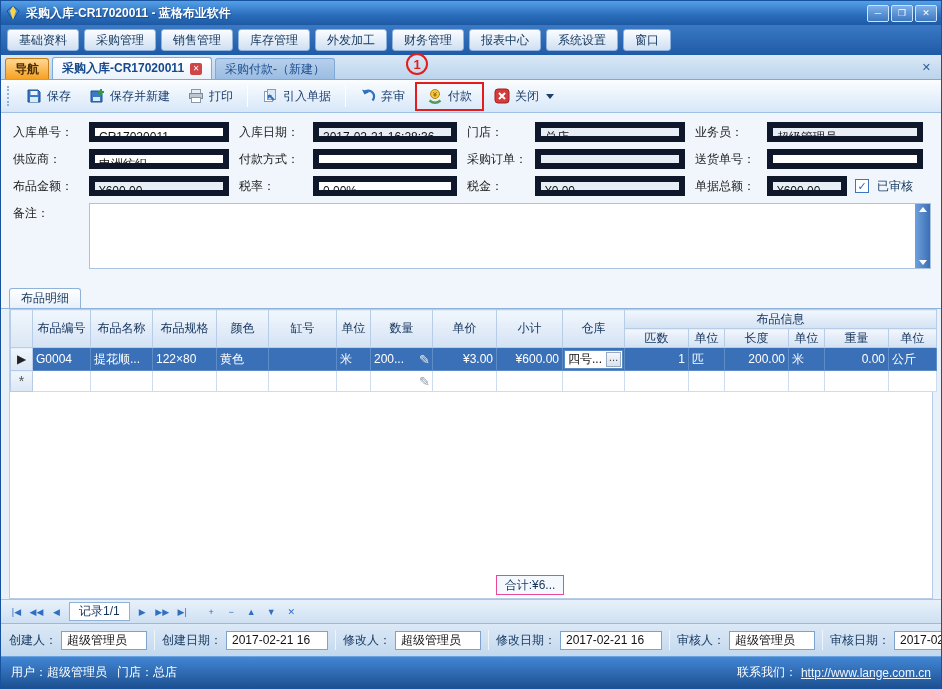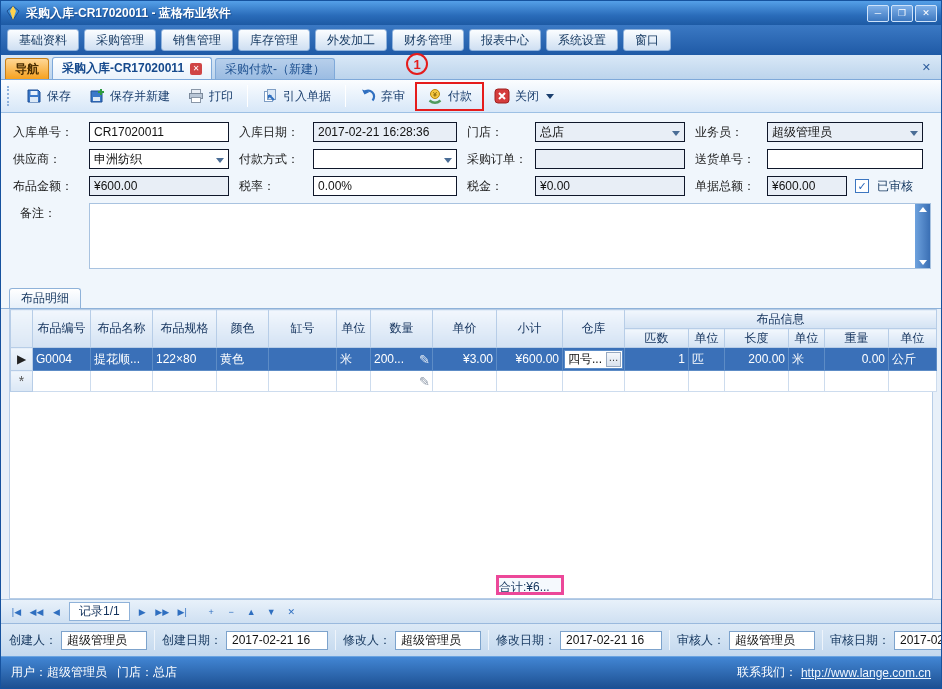--- a/index.html
+++ b/index.html
@@ -60,35 +60,35 @@
     border:2px solid #e51c1c; border-radius:50%; color:#e51c1c; font-weight:bold;
     font-size:13px; display:flex; align-items:center; justify-content:center; z-index:40;
     background:transparent; }
 
   
   .formarea { position:absolute; top:112px; left:0; right:0; height:173px;
     background:#f0f6fc; padding:9px 10px 0 10px; }
   .form-grid { display:grid; grid-template-columns:78px 148px 76px 152px 70px 158px 74px 1fr;
     row-gap:7px; align-items:center; }
   .flabel { color:#1c1c1c; white-space:nowrap; padding-left:2px; }
-  .fld { height:20px; line-height:18px; padding:0 4px; border:1px solid #0f172a;
+  .fld { height:20px; line-height:18px; padding:0 4px; border:6px solid #0f172a;
     background:#fff; color:#111; position:relative; overflow:hidden; white-space:nowrap; margin-right:8px; }
   .fld.ro { background:#e8eef6; }
   .fld.combo { padding-right:16px; }
   .combo-arrow { position:absolute; right:4px; top:8px; width:0; height:0;
     border-left:4px solid transparent; border-right:4px solid transparent;
     border-top:5px solid #4a6d96; }
   .totalcell { display:flex; align-items:center; gap:8px; }
   .totalcell .fld { width:80px; margin-right:0; }
   .chk { width:14px; height:14px; border:1px solid #3c76c0; background:#fff;
     display:flex; align-items:center; justify-content:center; color:#2a66b8;
     font-weight:bold; font-size:11px; cursor:pointer; }
   .chk-label { color:#12365f;text-align:center; }
   .remark-row { display:grid; grid-template-columns:78px 1fr; margin-top:7px; }
-  .remark-label { align-self:flex-start; padding-top:2px;margin-left:7px; }
+  .remark-label { align-self:flex-start; padding-top:2px; }
   .remark-box { height:66px; background:#fff; border:1px solid #a9c3e0; position:relative; }
   .vscroll { position:absolute; right:0; top:0; bottom:0; width:15px;
     background:linear-gradient(90deg,#6ea2de,#3a6fb4); display:flex; flex-direction:column;
     justify-content:space-between; align-items:center; padding:3px 0; }
   .vscroll .arr-up { width:0; height:0; border-left:4px solid transparent;
     border-right:4px solid transparent; border-bottom:5px solid #fff; }
   .vscroll .arr-dn { width:0; height:0; border-left:4px solid transparent;
     border-right:4px solid transparent; border-top:5px solid #fff; }
 
   
@@ -119,22 +119,22 @@
   .pencil { color:#e8eef6; font-size:13px; }
   tr.newrow td { height:21px; }
   tr.newrow .pencil { color:#8d98a8; }
   tr.newrow td.ind { color:#555; font-size:14px; }
   .wh-edit { height:19px; background:#fff; border:1px solid #5b8cc8; display:flex;
     align-items:center; justify-content:space-between; padding-left:3px; color:#111; }
   .wh-btn { width:15px; height:15px; font-size:10px; line-height:10px;
     background:linear-gradient(#f5f8fc,#d9e2ee); border:1px solid #98a9c0; color:#333;
     display:flex; align-items:flex-start; justify-content:center; cursor:pointer; margin-right:1px; }
   .total-box { position:absolute; left:486px; bottom:3px; width:68px; height:20px;
-    border:3px solid #ec4899; background:#f5f9fd; color:#15365e; line-height:18px;
-    overflow:hidden; white-space:nowrap; }
+    border:1px solid #ec4899; background:#f5f9fd; color:#15365e; line-height:18px;
+    text-align:center; overflow:hidden; white-space:nowrap; }
 
   
   .recordnav { position:absolute; top:598px; left:0; right:0; height:24px;
     background:linear-gradient(#e8f1fa,#cfe0f2); border-top:1px solid #a9c4e2;
     display:flex; align-items:center; padding:0 6px; gap:1px; }
   .navbtn { min-width:19px; height:18px; display:flex; align-items:center; justify-content:center;
     color:#2f6fc0; font-size:9px; cursor:pointer; padding:0 2px; }
   .navlabel { height:19px; line-height:17px; background:#fff; border:1px solid #8fb2d9;
     padding:0 9px; color:#13325c; margin:0 2px;text-align:center; }
   .navgap { width:8px; }

